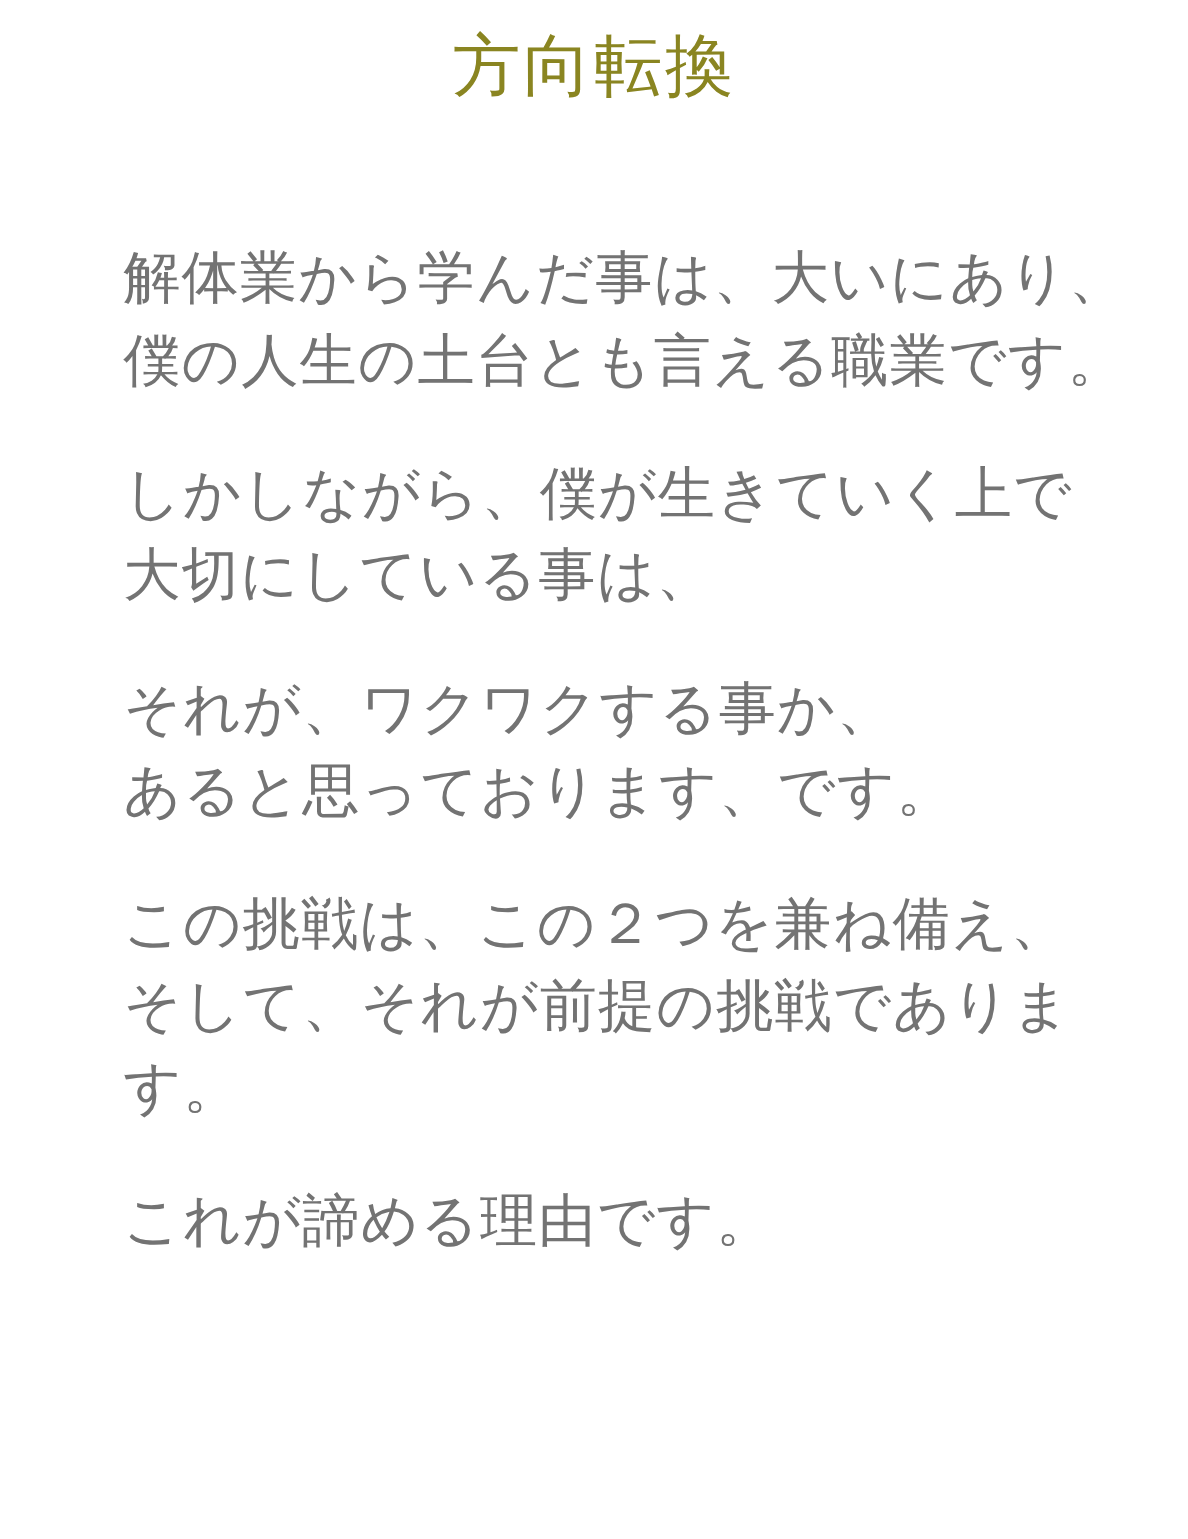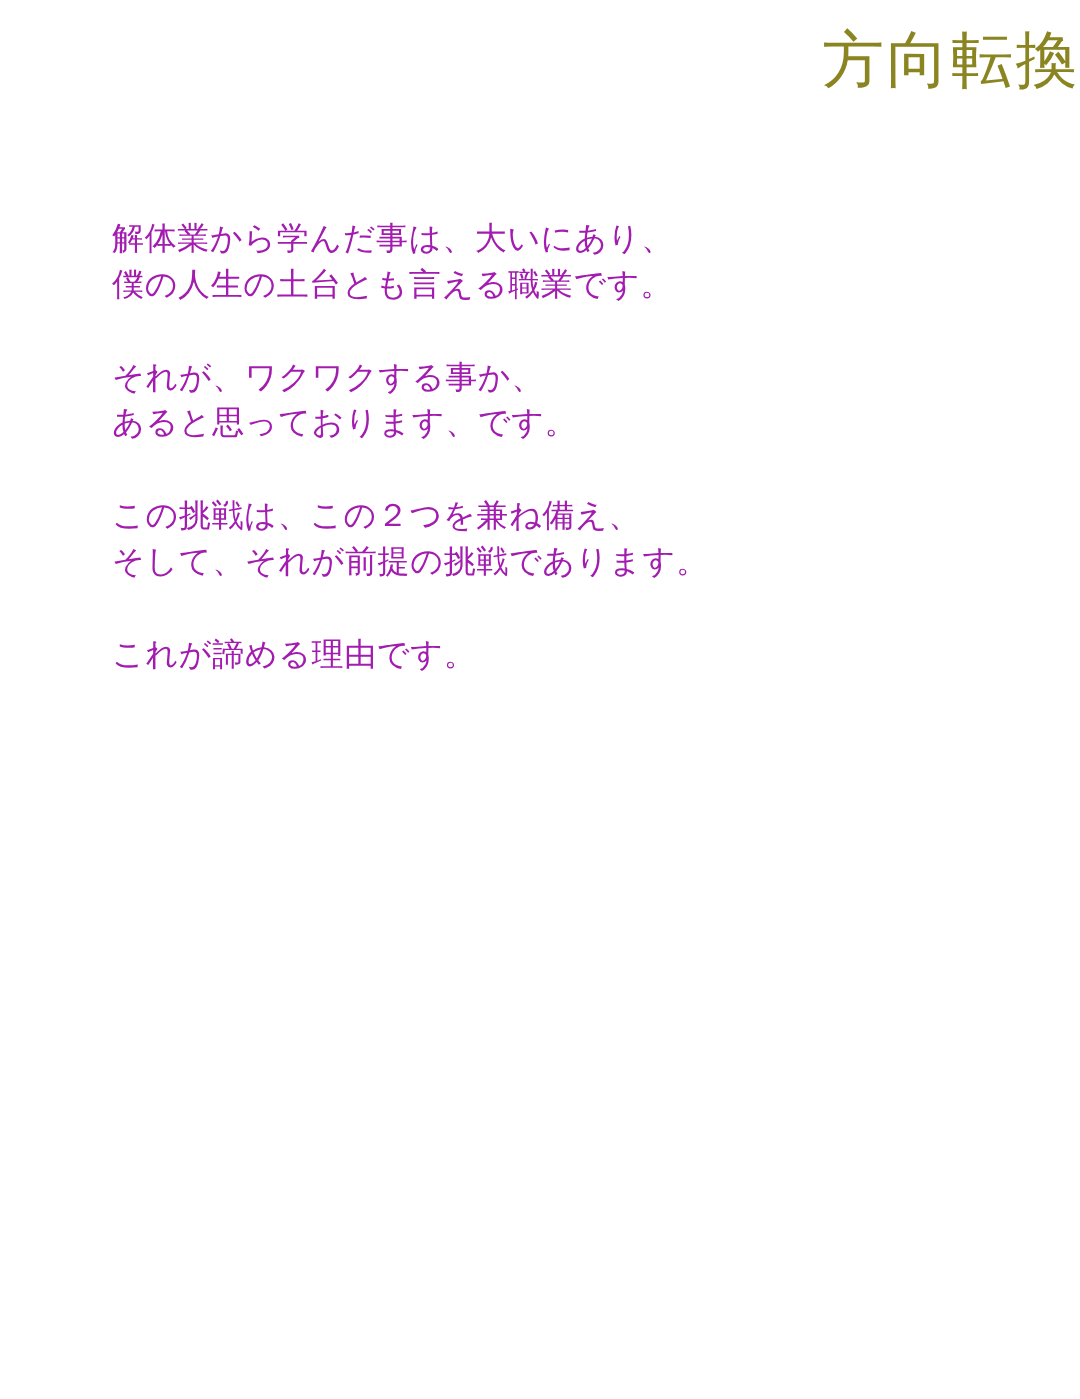--- a/index.html
+++ b/index.html
@@ -14,57 +14,59 @@
     overflow: hidden;
   }
   .page {
     position: relative;
     width: 1080px;
     height: 1399px;
     box-sizing: border-box;
     background: #ffffff;
   }
   .doc-title {
-    text-align: right;
+    text-align: center;
     color: #8a8521;
     font-size: 62px;
     line-height: 1.1;
     font-weight: 400;
     letter-spacing: 0.04em;
     margin: 10px 0 0 0;
     padding-top: 16px;
     font-family: "DejaVu Serif", "Liberation Serif", serif;
   }
   .body-block {
     padding: 0 0 0 112px;
     margin-top: 122px;
   }
   .para {
-    color: #a21caf;
-    font-size: 32px;
+    color: #737373;
+    font-size: 52px;
     line-height: 1.43;
     letter-spacing: 0.02em;
     margin: 0 0 47px 0;
     white-space: pre-line;
     font-family: "DejaVu Serif", "Liberation Serif", serif;
   }
   .para:last-child {
     margin-bottom: 0;
   }
 </style>
 </head>
 <body>
 
 <div class="page">
 
   <h1 class="doc-title">方向転換</h1>
 
   <div class="body-block">
     <p class="para">解体業から学んだ事は、大いにあり、
 僕の人生の土台とも言える職業です。</p>
+    <p class="para">しかしながら、僕が生きていく上で
+大切にしている事は、</p>
     <p class="para">それが、ワクワクする事か、
 あると思っております、です。</p>
     <p class="para">この挑戦は、この２つを兼ね備え、
 そして、それが前提の挑戦であります。</p>
     <p class="para">これが諦める理由です。</p>
   </div>
 
 </div>
 
 </body></html>

